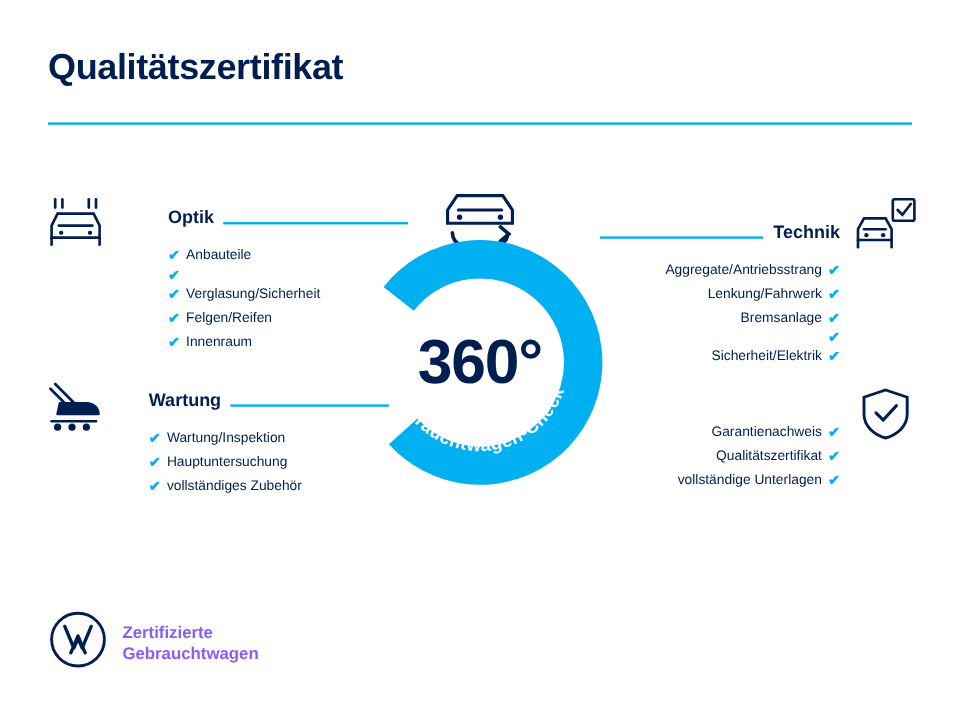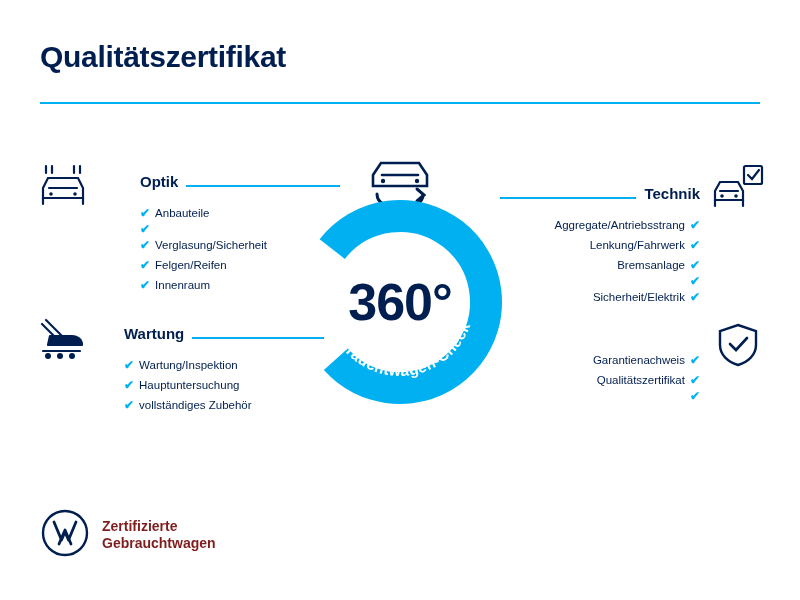--- a/index.html
+++ b/index.html
@@ -145,21 +145,21 @@
     left: 40px;
     top: 508px;
     display: flex;
     align-items: center;
     gap: 12px;
   }
   .footer-text {
     font-size: 14px;
     font-weight: bold;
     line-height: 17px;
-    color: #7f1d1d;
+    color: #8b5cf6;
   }
 </style>
 </head>
 <body>
 
 <div class="page">
 
   <div class="title">Qualitätszertifikat</div>
   <div class="title-rule"></div>
 
@@ -291,20 +291,21 @@
     <ul class="items right">
       <li>
           <span>Garantienachweis</span>
           <span class="check">✔</span>
         </li>
       <li>
           <span>Qualitätszertifikat</span>
           <span class="check">✔</span>
         </li>
       <li>
+          <span>vollständige Unterlagen</span>
           <span class="check">✔</span>
         </li>
     </ul>
   </div>
 
   <div class="car-top">
     <svg width="90" height="58" viewBox="0 0 90 58" fill="none" stroke="#001e50" stroke-width="2.6" stroke-linecap="round">
       <path d="M18 28 H72 V17 L64 5 H26 L18 17 Z"></path>
       <path d="M27 17 H63"></path>
       <circle cx="28" cy="23" r="2.2" fill="#001e50" stroke="none"></circle>

